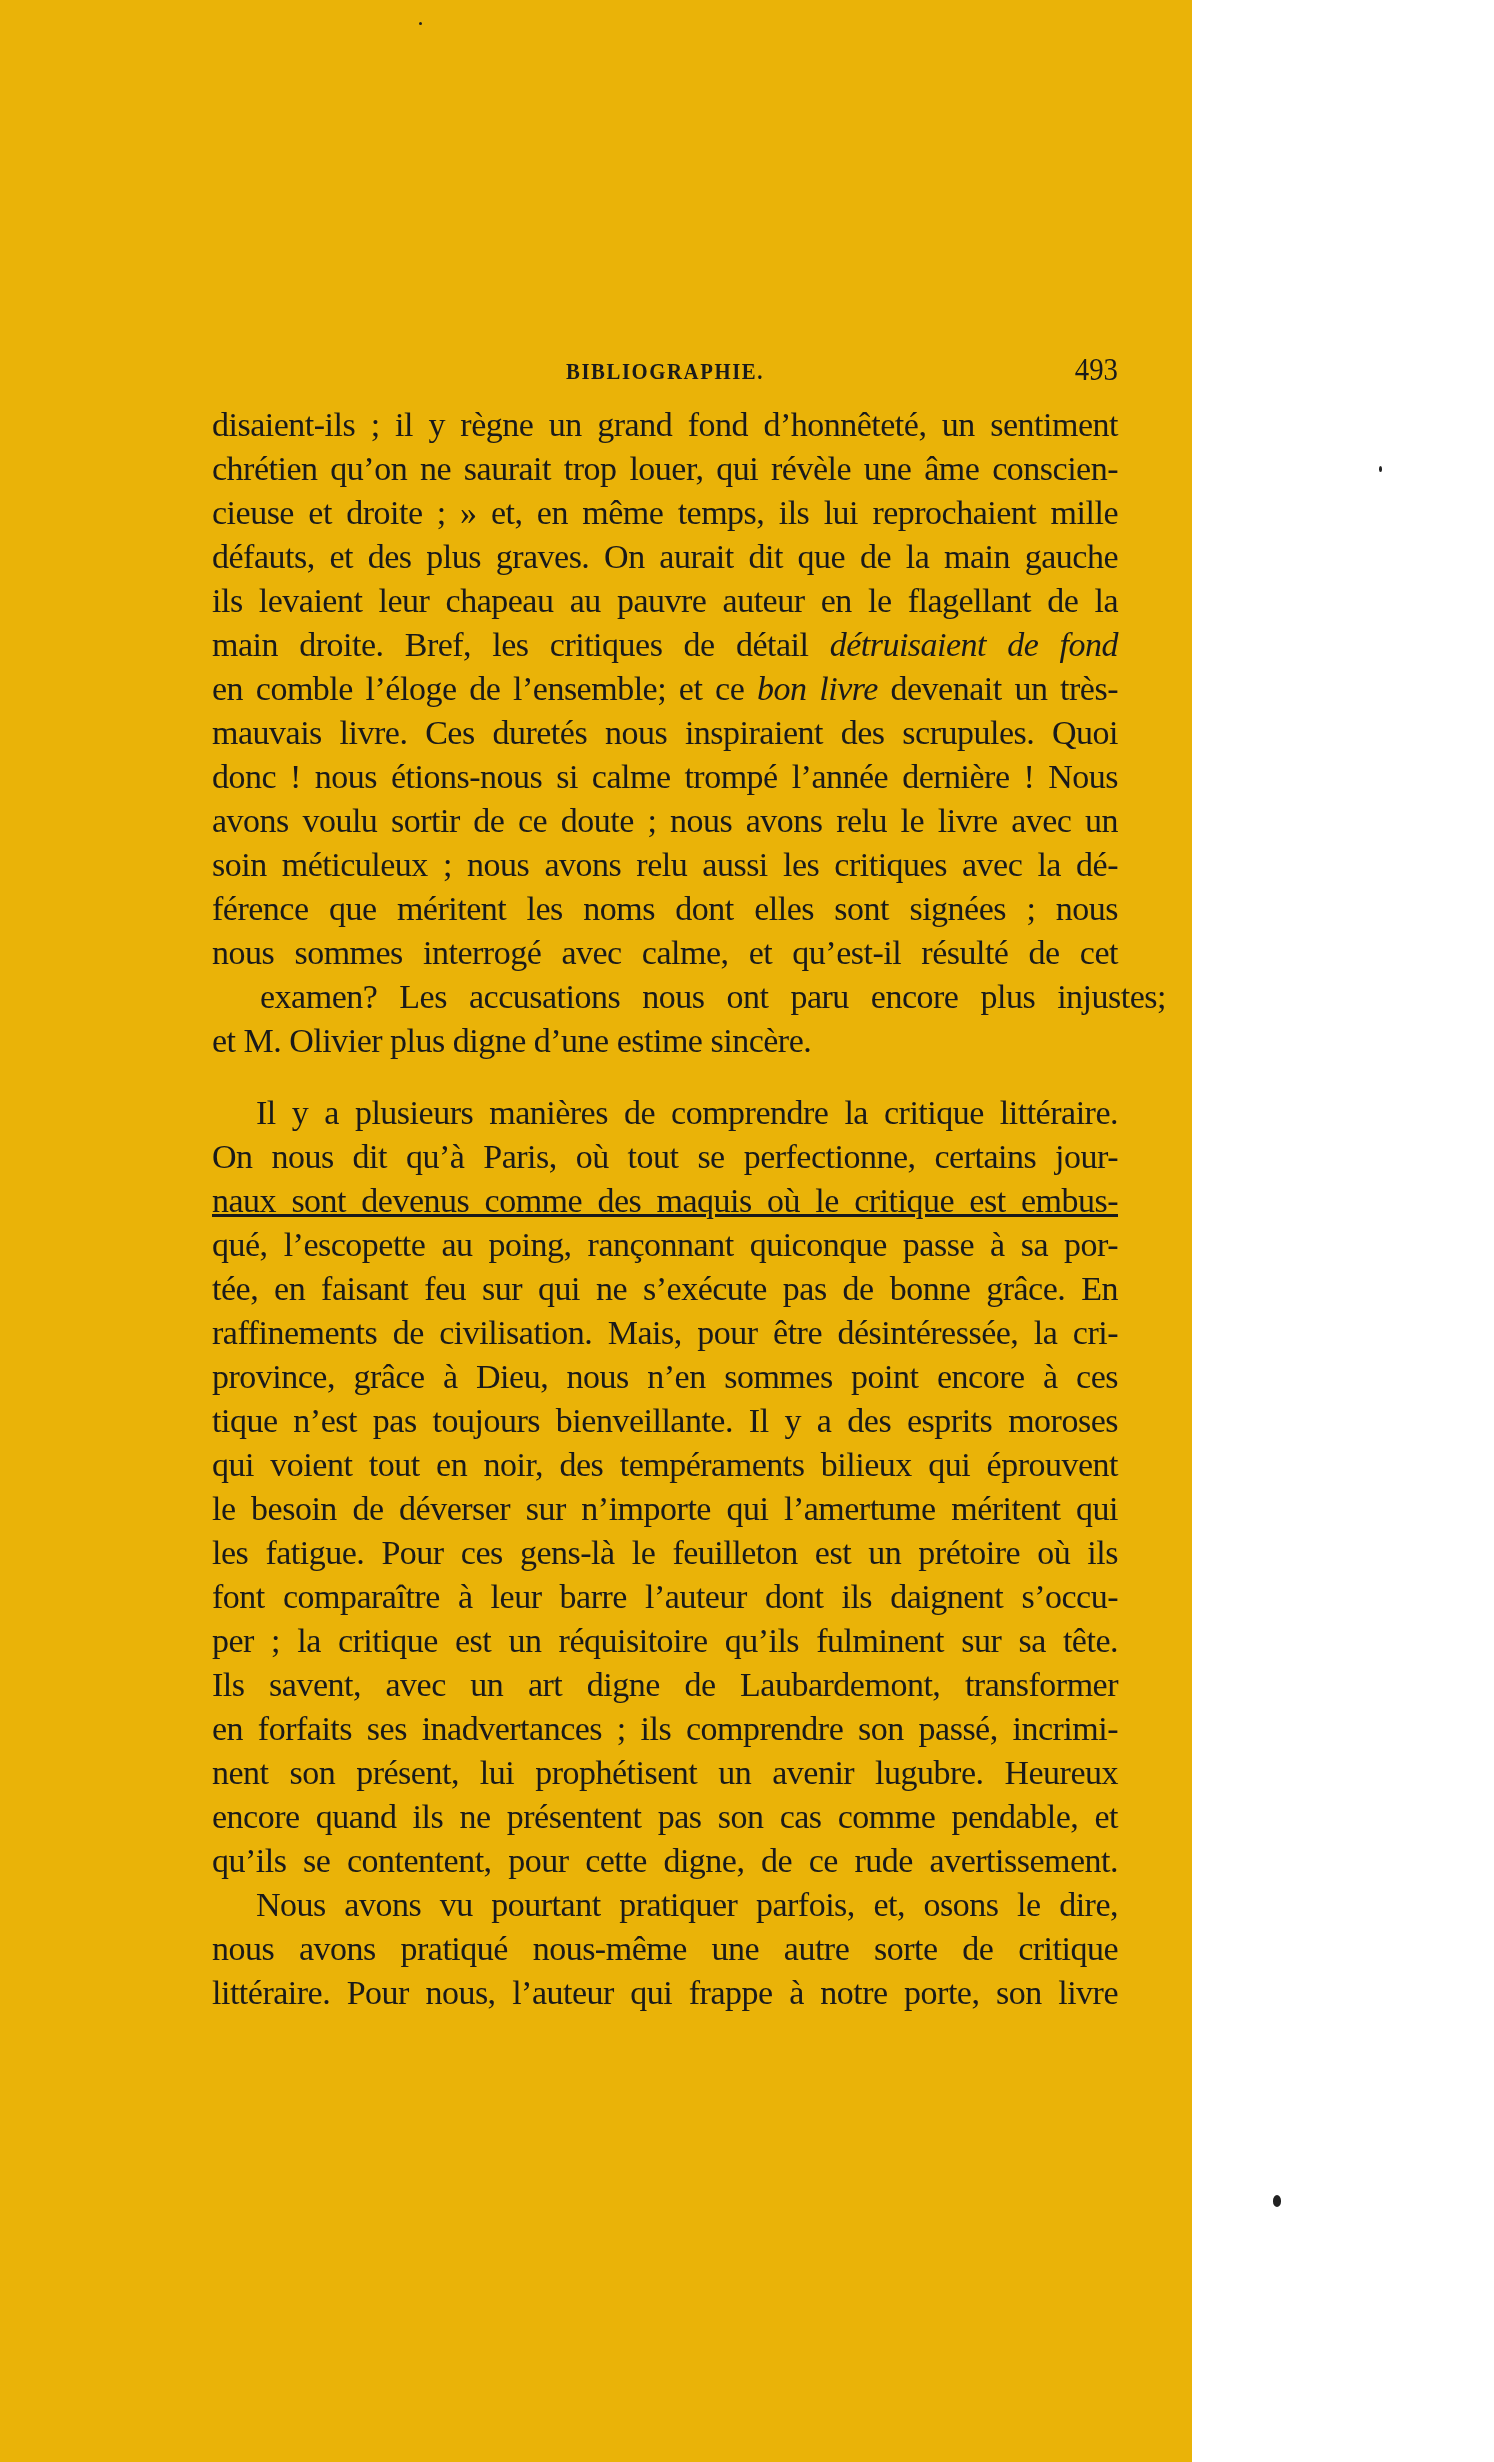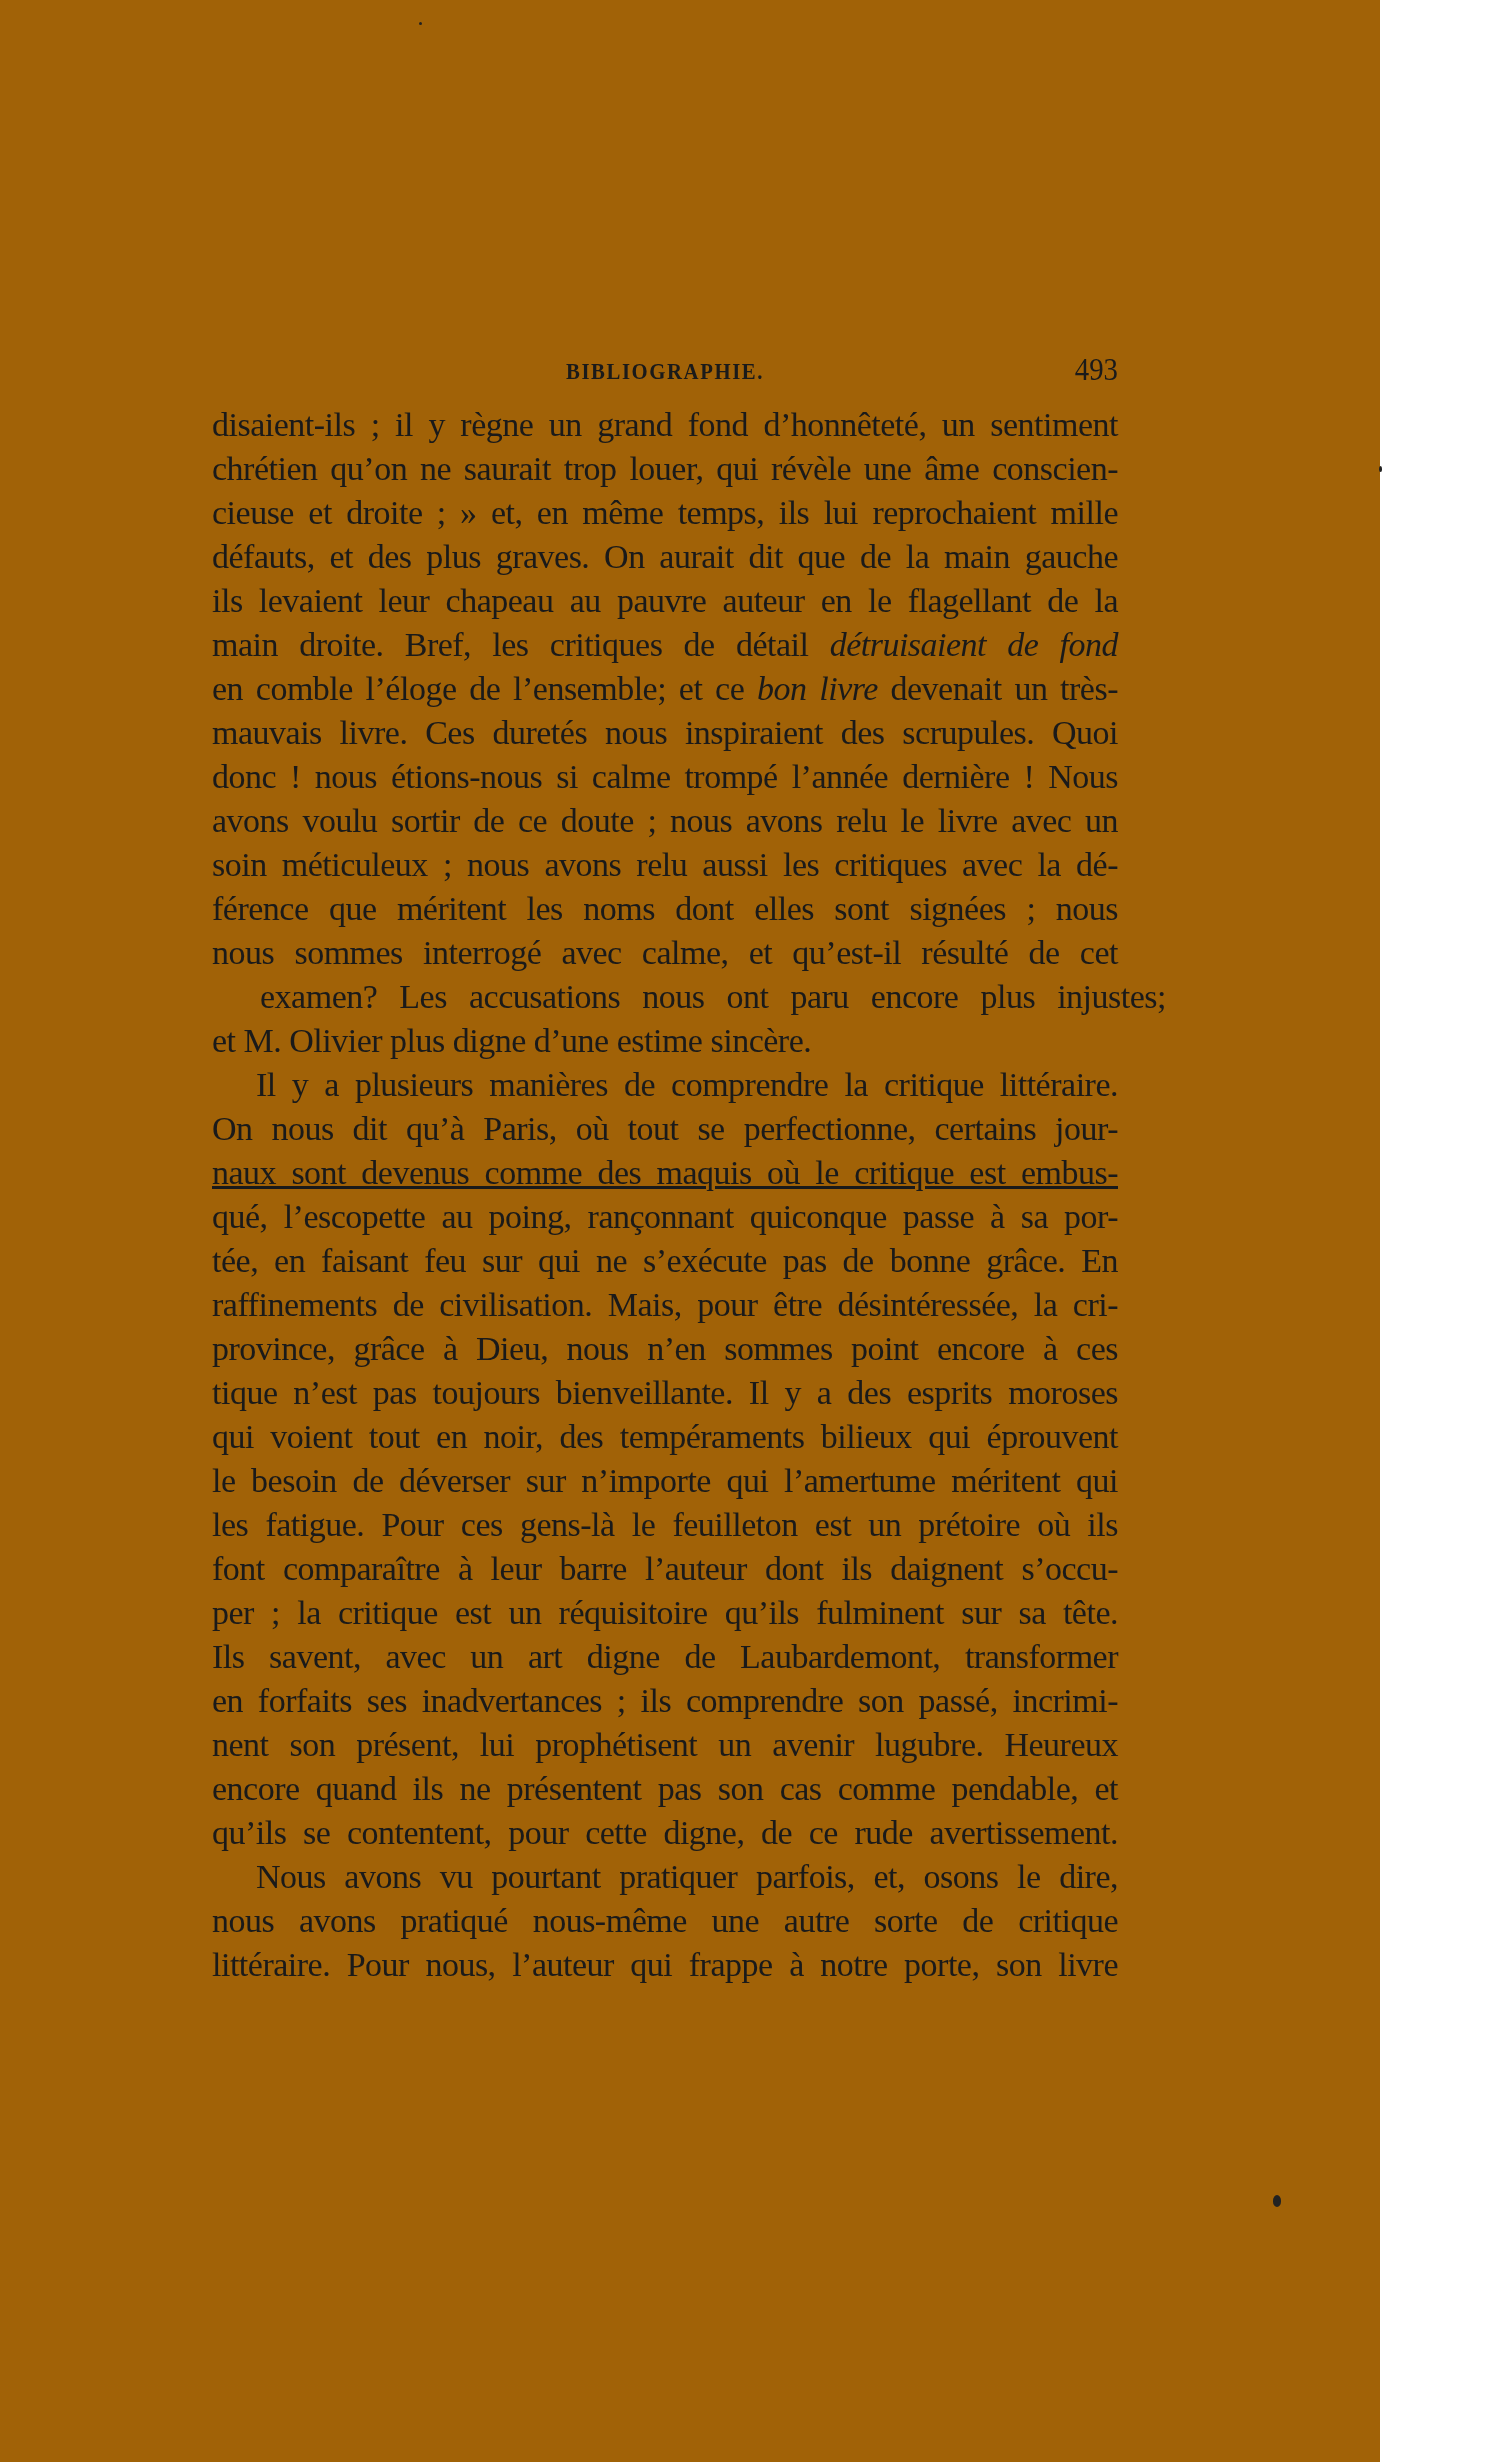--- a/index.html
+++ b/index.html
@@ -1,21 +1,21 @@
 <!DOCTYPE html>
 <html style="font-size:13.4px"><head>
   <meta charset="utf-8">
   <style>
     html, body { margin: 0; padding: 0; background: #ffffff; }
     body {
       width: 1495px; height: 2462px; position: relative; overflow: hidden;
       font-family: "Liberation Serif", "DejaVu Serif", serif;
       color: #1a1a1a;
     }
-    .page { position: absolute; left: 0; top: 0; width: 1380px; height: 2462px; background: #a16207; }
+    .page { position: absolute; left: 0; top: 0; width: 1192px; height: 2462px; background: #eab308; }
     .running-head {
       position: absolute; left: 212px; width: 906px; top: 351px; height: 39px;
     }
     .running-title {
       position: absolute; left: 0; right: 0; text-align: center;
       font-size: 22.6px; letter-spacing: 1.7px; font-weight: bold; top: 8.4px;
       transform: scaleX(0.92);
     }
     .page-number {
       position: absolute; right: 0; top: 0; font-size: 32px; transform: scaleX(0.9); transform-origin: right;
@@ -53,21 +53,21 @@
       <span class="line" style="display: block; width: 906px; box-sizing: border-box;"><span>main droite. Bref, les critiques de détail </span><i>détruisaient de fond</i><span></span></span>
       <span class="line" style="display: block; width: 906px; box-sizing: border-box;"><span>en comble l’éloge de l’ensemble; et ce </span><i>bon livre</i><span> devenait un très-</span></span>
       <span class="line" style="display: block; width: 906px; box-sizing: border-box;">mauvais livre. Ces duretés nous inspiraient des scrupules. Quoi</span>
       <span class="line" style="display: block; width: 906px; box-sizing: border-box;">donc ! nous étions-nous si calme trompé l’année dernière ! Nous</span>
       <span class="line" style="display: block; width: 906px; box-sizing: border-box;">avons voulu sortir de ce doute ; nous avons relu le livre avec un</span>
       <span class="line" style="display: block; width: 906px; box-sizing: border-box;">soin méticuleux ; nous avons relu aussi les critiques avec la dé-</span>
       <span class="line" style="display: block; width: 906px; box-sizing: border-box;">férence que méritent les noms dont elles sont signées ; nous</span>
       <span class="line" style="display: block; width: 906px; box-sizing: border-box;">nous sommes interrogé avec calme, et qu’est-il résulté de cet</span>
       <span class="line" style="display: block; width: 906px; box-sizing: border-box; margin-left: 48px;">examen? Les accusations nous ont paru encore plus injustes;</span>
       <span class="line last" style="display: block; width: 906px; box-sizing: border-box;">et M. Olivier plus digne d’une estime sincère.</span>
-      <span class="line indent" style="display: block; width: 906px; box-sizing: border-box;">Il y a plusieurs manières de comprendre la critique littéraire.</span>
+      <span class="line indent" style="display: block; width: 906px; box-sizing: border-box; margin-top: 28px;">Il y a plusieurs manières de comprendre la critique littéraire.</span>
       <span class="line" style="display: block; width: 906px; box-sizing: border-box;">On nous dit qu’à Paris, où tout se perfectionne, certains jour-</span>
       <span class="line" style="display: block; width: 906px; box-sizing: border-box; text-decoration: underline;">naux sont devenus comme des maquis où le critique est embus-</span>
       <span class="line" style="display: block; width: 906px; box-sizing: border-box;">qué, l’escopette au poing, rançonnant quiconque passe à sa por-</span>
       <span class="line" style="display: block; width: 906px; box-sizing: border-box;">tée, en faisant feu sur qui ne s’exécute pas de bonne grâce. En</span>
       <span class="line" style="display: block; width: 906px; box-sizing: border-box;">raffinements de civilisation. Mais, pour être désintéressée, la cri-</span>
       <span class="line" style="display: block; width: 906px; box-sizing: border-box;">province, grâce à Dieu, nous n’en sommes point encore à ces</span>
       <span class="line" style="display: block; width: 906px; box-sizing: border-box;">tique n’est pas toujours bienveillante. Il y a des esprits moroses</span>
       <span class="line" style="display: block; width: 906px; box-sizing: border-box;">qui voient tout en noir, des tempéraments bilieux qui éprouvent</span>
       <span class="line" style="display: block; width: 906px; box-sizing: border-box;">le besoin de déverser sur n’importe qui l’amertume méritent qui</span>
       <span class="line" style="display: block; width: 906px; box-sizing: border-box;">les fatigue. Pour ces gens-là le feuilleton est un prétoire où ils</span>

